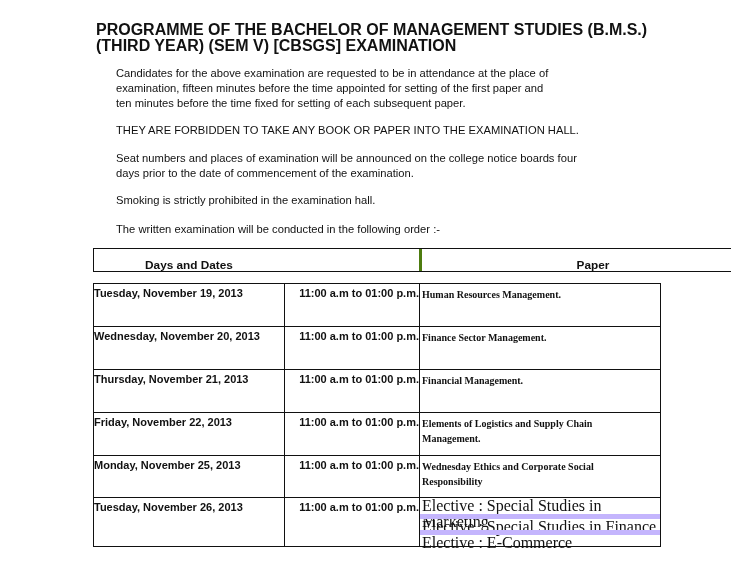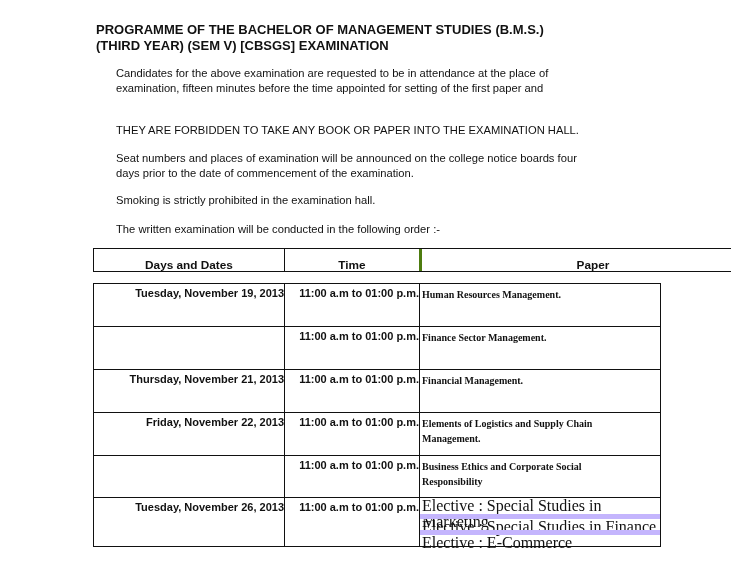--- a/index.html
+++ b/index.html
@@ -1,78 +1,79 @@
 <!DOCTYPE html>
 <html><head>
   <meta charset="utf-8">
   <style>
     html, body { margin: 0; padding: 0; background: #ffffff; }
     body { width: 731px; height: 567px; position: relative; overflow: hidden; color: #111; }
     .sans { font-family: "Liberation Sans", sans-serif; }
     .serif { font-family: "Liberation Serif", serif; }
-    .title { position: absolute; left: 96px; top: 22px; font-size: 13px; font-weight: bold; line-height: 16px; }
+    .title { position: absolute; left: 96px; top: 22px; font-size: 16px; font-weight: bold; line-height: 16px; }
     .para { position: absolute; left: 96px; font-size: 11.2px; line-height: 15px; margin-left: 20px; }
     #p1 { top: 66px; }
     #p2 { top: 123px; }
     #p3 { top: 151px; }
     #p4 { top: 193px; }
     #p5 { top: 222px; }
 
     .hdr { position: absolute; left: 93px; top: 248px; width: 672px; height: 24px; border: 1px solid #111; box-sizing: border-box; }
     .hdr .cell { position: absolute; top: 0; bottom: 0; font-size: 11.8px; font-weight: bold; text-align: center; padding-top: 9px; box-sizing: border-box; }
     .c1 { left: 0; width: 190px; }
     .c2 { left: 190px; width: 135px; border-left: 1px solid #111; }
     .c3 { left: 325px; right: 0; border-left: 3px solid #4d7c0f; }
 
     .body-table { position: absolute; left: 93px; top: 283px; width: 568px; height: 264px; border: 1px solid #111; box-sizing: border-box; }
     .row { position: absolute; left: 0; right: 0; border-top: 1px solid #111; box-sizing: border-box; }
     .row.first { border-top: none; }
     .row .cell { position: absolute; top: 0; bottom: 0; box-sizing: border-box; }
-    .row .date { left: 0; width: 190px; text-align: right; font-size: 11px; font-weight: bold; padding-top: 3px; }
+    .row .date { left: 0; width: 190px; text-align: left; font-size: 11px; font-weight: bold; padding-top: 3px; }
     .row .time { left: 190px; width: 135px; border-left: 1px solid #111; text-align: right; font-size: 11px; font-weight: bold; padding-top: 3px; }
     .row .paper { left: 325px; right: 0; border-left: 1px solid #111; font-size: 10px; font-weight: bold; line-height: 15px; padding: 3px 2px 0 2px; }
     .sub { position: absolute; left: 0; right: 0; height: 16px; padding-left: 2px; box-sizing: border-box; font-size: 16px; font-weight: normal; line-height: 16px; }
     .sub + .sub { border-top: 5px solid #c4b5fd; }
   </style>
 </head>
 <body>
 
 <div class="title sans">
   <div>PROGRAMME OF THE BACHELOR OF MANAGEMENT STUDIES (B.M.S.)</div>
   <div>(THIRD YEAR) (SEM V) [CBSGS] EXAMINATION</div>
 </div>
 
 <div class="para sans" id="p1">
   <div>Candidates for the above examination are requested to be in attendance at the place of</div>
   <div>examination, fifteen minutes before the time appointed for setting of the first paper and</div>
+  <div>ten minutes before the time fixed for setting of each subsequent paper.</div>
 </div>
 <div class="para sans" id="p2">THEY ARE FORBIDDEN TO TAKE ANY BOOK OR PAPER INTO THE EXAMINATION HALL.</div>
 <div class="para sans" id="p3">
   <div>Seat numbers and places of examination will be announced on the college notice boards four</div>
   <div>days prior to the date of commencement of the examination.</div>
 </div>
 <div class="para sans" id="p4">Smoking is strictly prohibited in the examination hall.</div>
 <div class="para sans" id="p5">The written examination will be conducted in the following order :-</div>
 
 <div class="hdr sans">
   <div class="cell c1">Days and Dates</div>
-  <div class="cell c2">Time</div>
   <div class="cell c3">Paper</div>
 </div>
 
 <div class="body-table">
   <div class="row first" style="top:0;height:43px;">
     <div class="cell date sans">Tuesday, November 19, 2013</div>
     <div class="cell time sans">11:00 a.m to 01:00 p.m.</div>
     <div class="cell paper serif">
       <div>Human Resources Management.</div>
       <div></div>
     </div>
   </div>
   <div class="row" style="top:42px;height:43px;">
+    <div class="cell date sans">Wednesday, November 20, 2013</div>
     <div class="cell time sans">11:00 a.m to 01:00 p.m.</div>
     <div class="cell paper serif">
       <div>Finance Sector Management.</div>
       <div></div>
     </div>
   </div>
   <div class="row" style="top:85px;height:43px;">
     <div class="cell date sans">Thursday, November 21, 2013</div>
     <div class="cell time sans">11:00 a.m to 01:00 p.m.</div>
     <div class="cell paper serif">
@@ -82,23 +83,24 @@
   </div>
   <div class="row" style="top:128px;height:43px;">
     <div class="cell date sans">Friday, November 22, 2013</div>
     <div class="cell time sans">11:00 a.m to 01:00 p.m.</div>
     <div class="cell paper serif">
       <div>Elements of Logistics and Supply Chain</div>
       <div>Management.</div>
     </div>
   </div>
   <div class="row" style="top:171px;height:43px;">
+    <div class="cell date sans">Monday, November 25, 2013</div>
     <div class="cell time sans">11:00 a.m to 01:00 p.m.</div>
     <div class="cell paper serif">
-      <div>Business Ethics and Corporate Social</div>
+      <div>Wednesday Ethics and Corporate Social</div>
       <div>Responsibility</div>
     </div>
   </div>
   <div class="row" style="top:213px;height:50px;">
     <div class="cell date sans">Tuesday, November 26, 2013</div>
     <div class="cell time sans">11:00 a.m to 01:00 p.m.</div>
     <div class="cell serif" style="left:325px;right:0;border-left:1px solid #111;">
       <div class="sub" style="top:0;">Elective : Special Studies in Marketing</div>
       <div class="sub" style="top:16px;">Elective : Special Studies in Finance</div>
       <div class="sub" style="top:32px;">Elective : E-Commerce</div>

